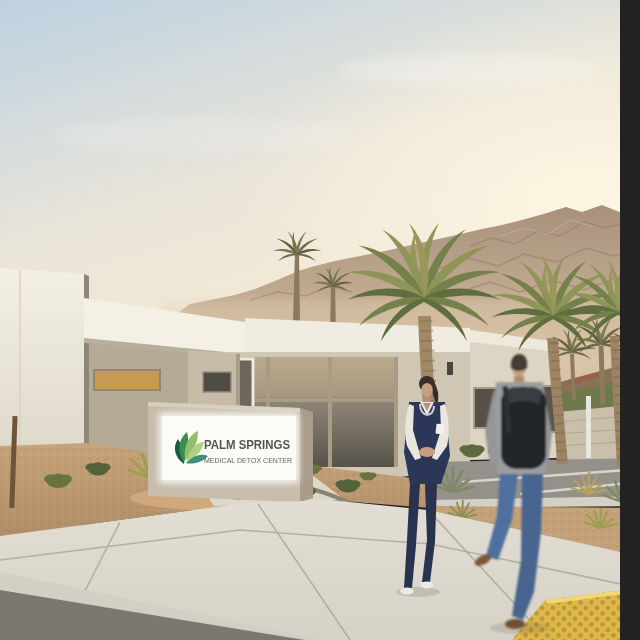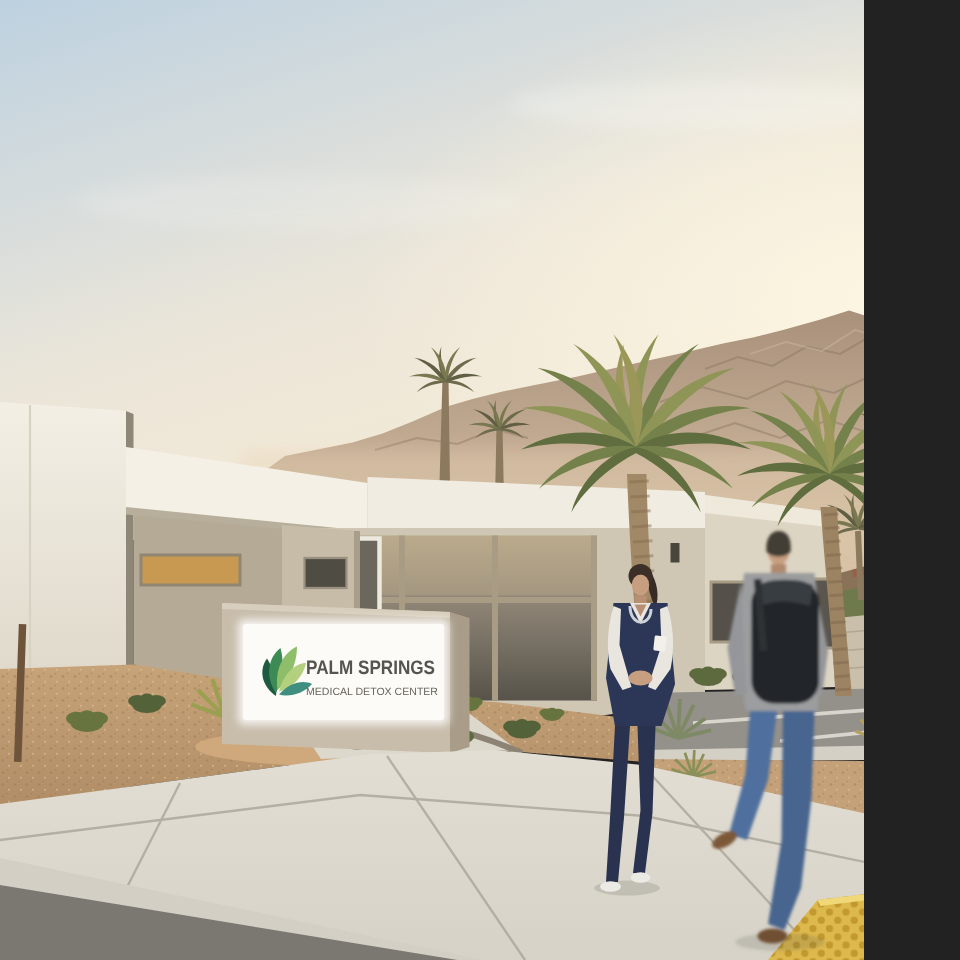--- a/index.html
+++ b/index.html
@@ -1,16 +1,16 @@
 <!DOCTYPE html>
 <html><head>
 <meta charset="utf-8">
 <style>
   html,body{margin:0;padding:0;background:#222;}
-  .stage{width:576px;height:640px;position:relative;overflow:hidden;font-family:"Liberation Sans",sans-serif;}
+  .stage{width:620px;height:640px;position:relative;overflow:hidden;font-family:"Liberation Sans",sans-serif;}
   svg{display:block;}
   .sign-title{font-family:"Liberation Sans",sans-serif;font-weight:bold;}
   .sign-sub{font-family:"Liberation Sans",sans-serif;}
 </style>
 </head>
 <body>
 
 <div class="stage">
 <svg width="640" height="640" viewBox="0 0 640 640" xmlns="http://www.w3.org/2000/svg">
   <defs>

